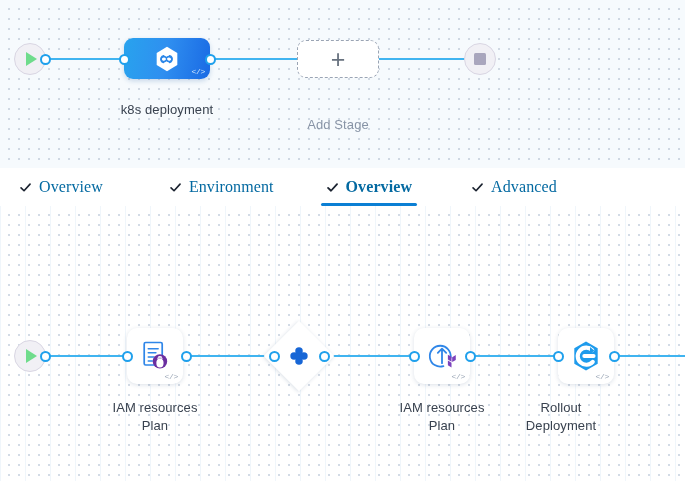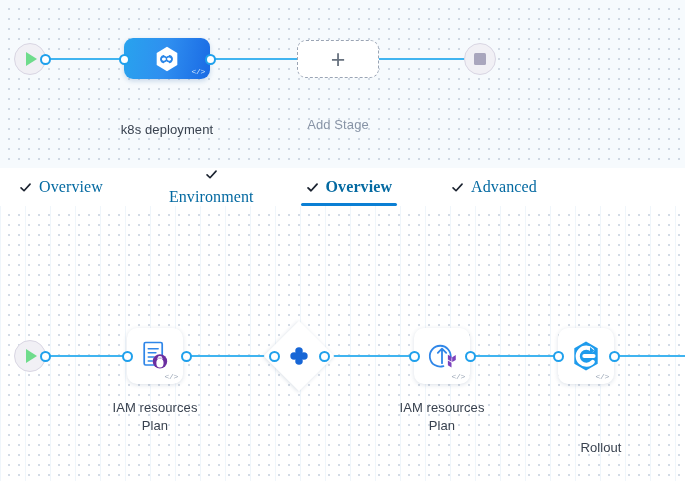--- a/index.html
+++ b/index.html
@@ -231,21 +231,21 @@
     <div class="stage stage-filled" style="left:124px; top:38px; width:86px; height:41px;">
       <svg width="30" height="30" viewBox="0 0 32 32">
         <polygon points="16,3 27,9.5 27,22.5 16,29 5,22.5 5,9.5" fill="#ffffff"></polygon>
         <path d="M12.2 19.6a3.1 3.1 0 1 1 3.2-4.6 3.1 3.1 0 1 1 3.3 4.6" fill="none" stroke="#2b86e8" stroke-width="1.7" stroke-linecap="round"></path>
         <path d="M12.4 12.6a3.1 3.1 0 1 0 3.1 4.4 3.1 3.1 0 1 0 3.3-4.4" fill="none" stroke="#2b86e8" stroke-width="1.7" stroke-linecap="round"></path>
       </svg>
       <span class="code-badge on-blue">&lt;/&gt;</span>
     </div>
     <div class="port" style="left:118.5px; top:53.5px;"></div>
     <div class="port" style="left:204.5px; top:53.5px;"></div>
-    <div class="node-label" style="left:94px; top:101px; width:146px;margin-top:20px;">k8s deployment</div>
+    <div class="node-label" style="left:94px; top:101px; width:146px;">k8s deployment</div>
 
     <div class="stage stage-dashed" style="left:297px; top:40px; width:82px; height:38px;">
       <span class="plus-glyph">+</span>
     </div>
     <div class="node-label muted" style="left:268px; top:116px; width:140px;">Add Stage</div>
 
     <div class="port" style="left:467px; top:53.5px;"></div>
     <div class="terminal" style="left:464px; top:43px;">
       <div class="stop-sq"></div>
     </div>
@@ -254,21 +254,21 @@
   <div class="tabbar">
 
     <div class="tab" style="margin-left:6px;">
       <svg class="check" viewBox="0 0 16 16">
         <path d="M2.5 8.4 L6.2 12 L13.6 3.8" fill="none" stroke="#1b2330" stroke-width="2" stroke-linecap="round" stroke-linejoin="round"></path>
       </svg>
       <span class="tab-label">Overview</span>
     </div>
 
 
-    <div class="tab" style="margin-left:40px;flex-direction:column;">
+    <div class="tab" style="margin-left:40px;">
       <svg class="check" viewBox="0 0 16 16">
         <path d="M2.5 8.4 L6.2 12 L13.6 3.8" fill="none" stroke="#1b2330" stroke-width="2" stroke-linecap="round" stroke-linejoin="round"></path>
       </svg>
       <span class="tab-label">Environment</span>
     </div>
 
     <div class="tab active" style="margin-left:26px;">
       <svg class="check" viewBox="0 0 16 16">
         <path d="M2.5 8.4 L6.2 12 L13.6 3.8" fill="none" stroke="#1b2330" stroke-width="2.2" stroke-linecap="round" stroke-linejoin="round"></path>
       </svg>
@@ -352,18 +352,19 @@
       <svg width="36" height="36" viewBox="0 0 40 40">
         <polygon points="20,4 33,11.5 33,28.5 20,36 7,28.5 7,11.5" fill="#1e9bec"></polygon>
         <path d="M27 13.5 A9.5 9.5 0 1 0 27.5 26.5" fill="none" stroke="#ffffff" stroke-width="4.6" stroke-linecap="round"></path>
         <path d="M18 20 H28.5" stroke="#ffffff" stroke-width="4.2" stroke-linecap="round"></path>
         <path d="M24.5 10 L29.5 14.3 L24.3 17.6 Z" fill="#1e9bec"></path>
       </svg>
       <span class="code-badge on-white">&lt;/&gt;</span>
     </div>
     <div class="port" style="left:552.5px; top:144.5px;"></div>
     <div class="port" style="left:608.5px; top:144.5px;"></div>
-    <div class="node-label" style="left:536px; top:193px; width:130px;margin-top:40px;">
+    <div class="node-label" style="left:496px; top:193px; width:130px;">
       <div>Rollout</div>
+      <div>Deployment</div>
     </div>
 
   </div>
 </div>
 
 </body></html>

